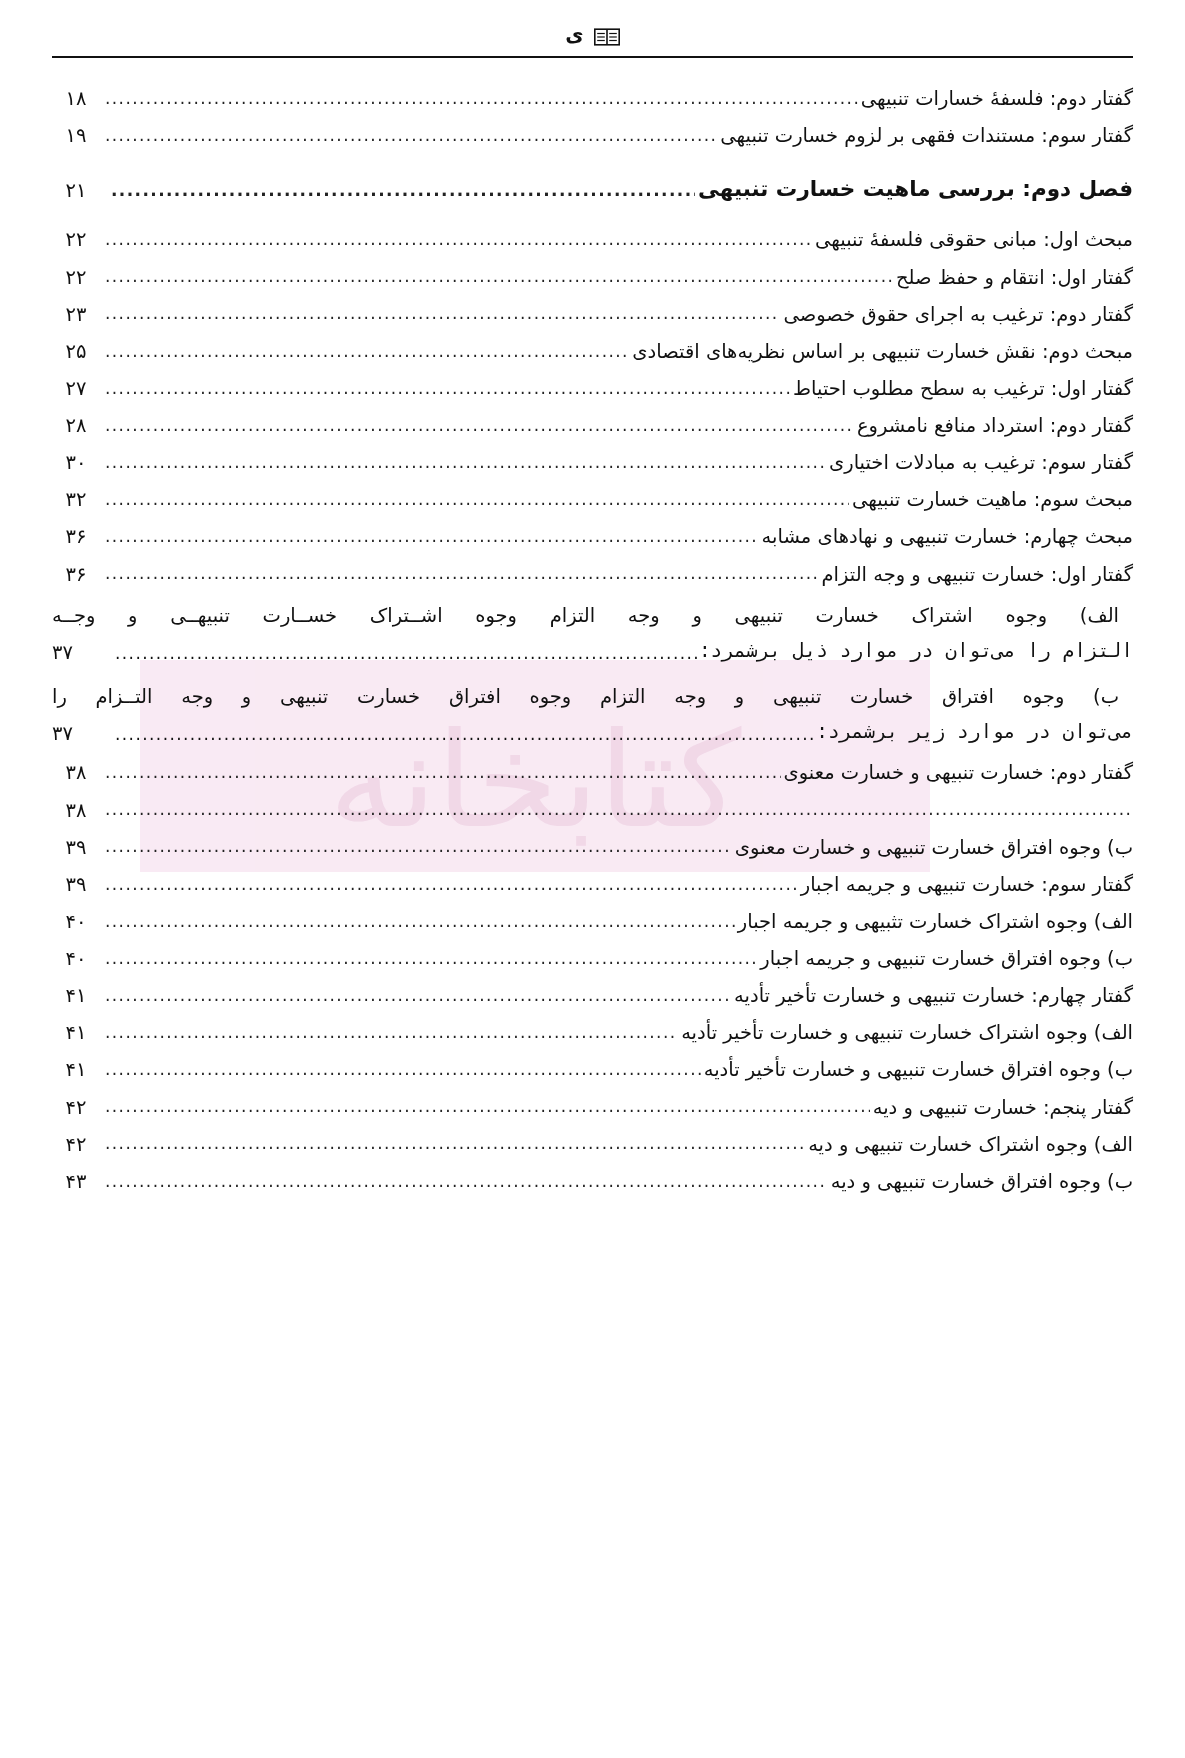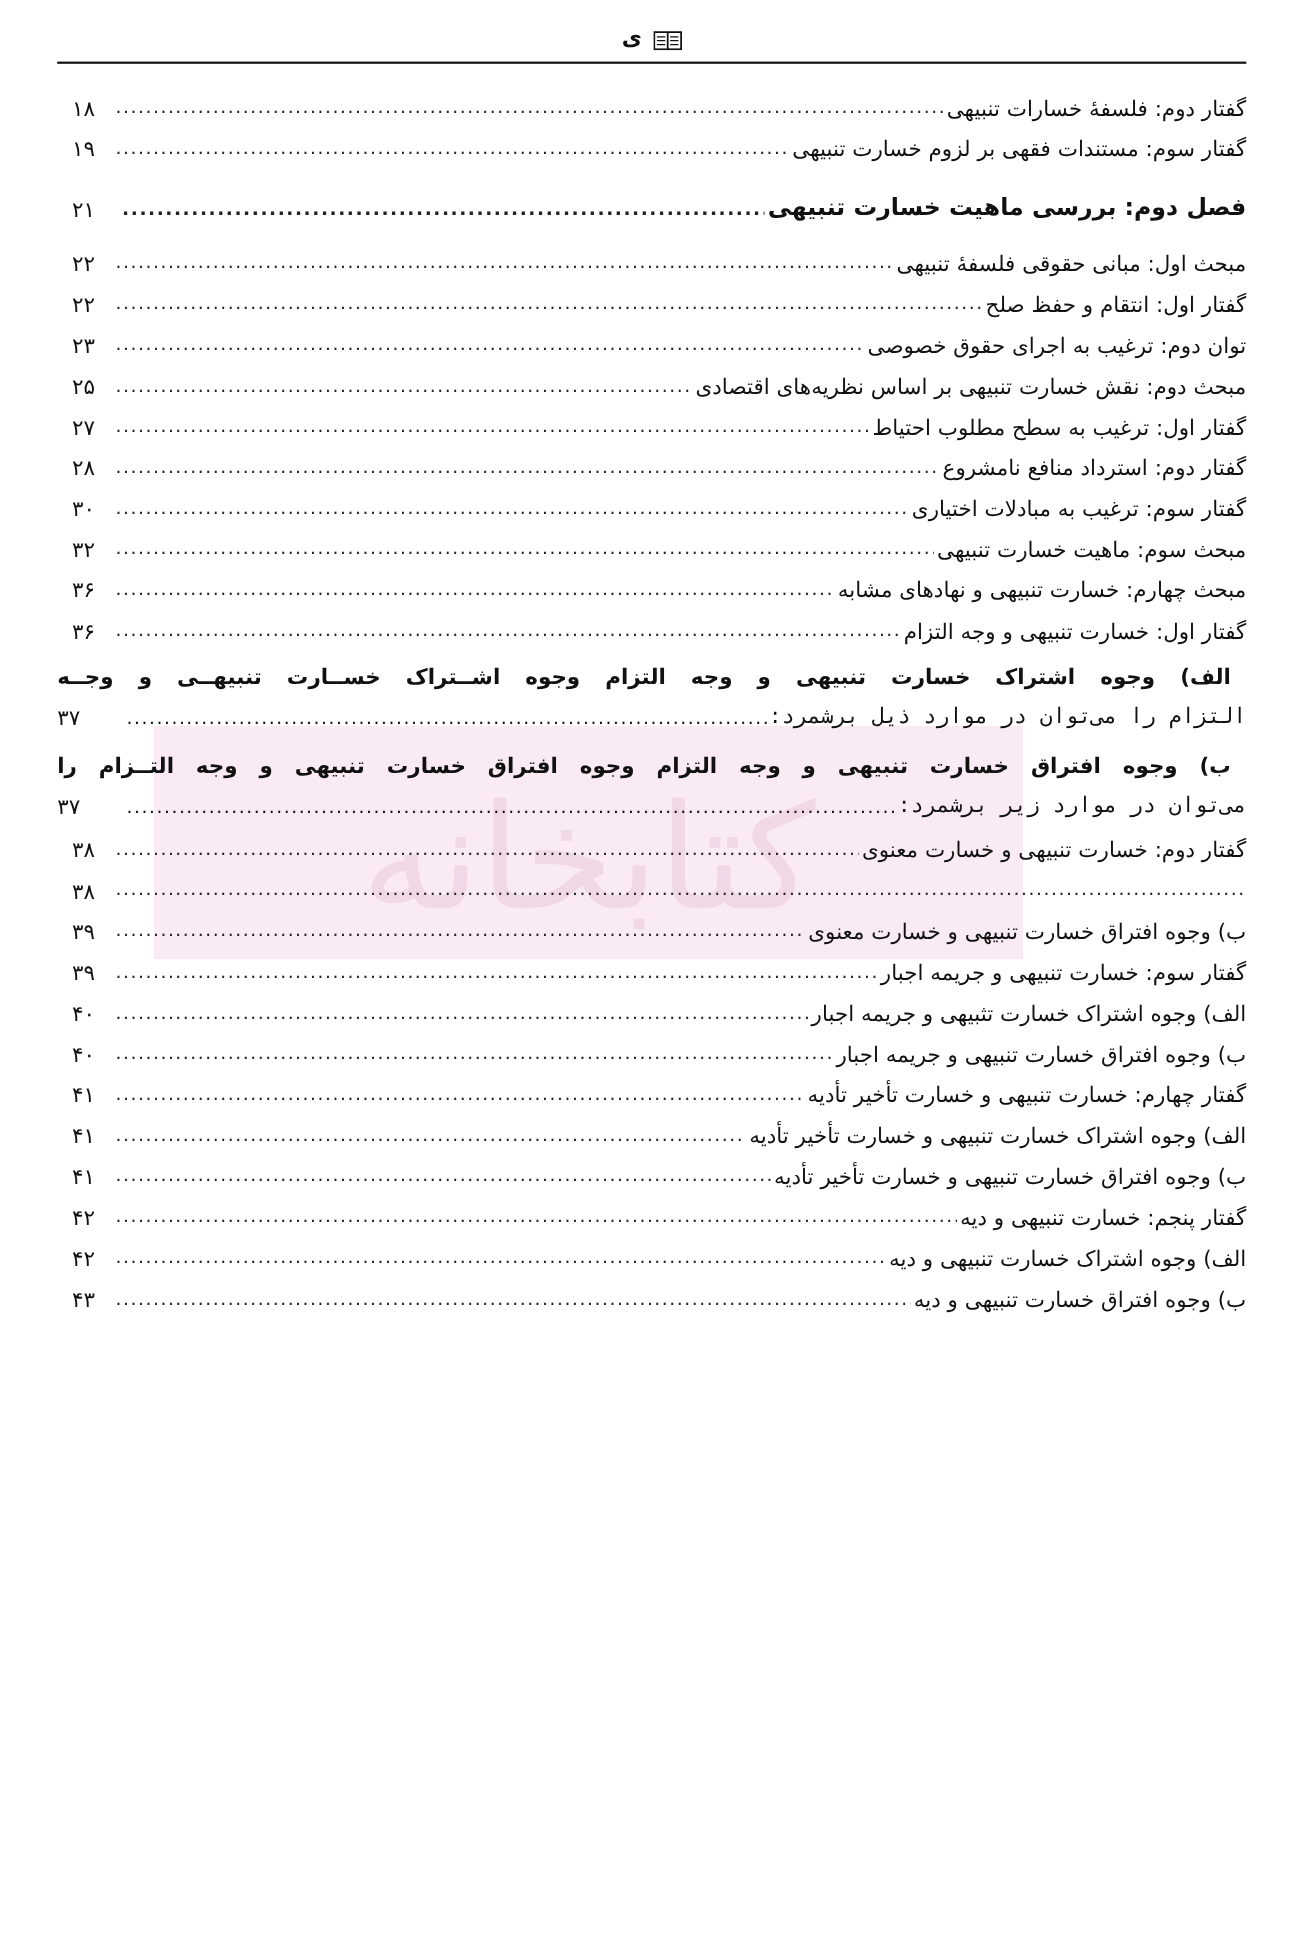--- a/index.html
+++ b/index.html
@@ -142,21 +142,20 @@
     z-index: 2;
     font-size: 19.5px;
     line-height: 1.92;
     margin-bottom: 6px;
     direction: rtl;
   }
   .toc-block .line1 {
     text-align: justify;
     text-align-last: justify;
     padding-right: 14px;
-    font-weight: bold;
   }
   .toc-block .line2 {
     display: flex;
     flex-direction: row;
     align-items: flex-end;
     width: 100%;
   }
   .toc-block .line2 .title {
     white-space: nowrap;
     flex: 0 0 auto;
@@ -225,21 +224,21 @@
         <span class="title">مبحث اول: مبانی حقوقی فلسفۀ تنبیهی</span>
         <span class="dots">..............................................................................................................................................................</span>
         <span class="page-num">۲۲</span>
       </div>
       <div class="toc-row">
         <span class="title">گفتار اول: انتقام و حفظ صلح</span>
         <span class="dots">..............................................................................................................................................................</span>
         <span class="page-num">۲۲</span>
       </div>
       <div class="toc-row">
-        <span class="title">توان دوم: ترغیب به اجرای حقوق خصوصی</span>
+        <span class="title">گفتار دوم: ترغیب به اجرای حقوق خصوصی</span>
         <span class="dots">..............................................................................................................................................................</span>
         <span class="page-num">۲۳</span>
       </div>
       <div class="toc-row">
         <span class="title">مبحث دوم: نقش خسارت تنبیهی بر اساس نظریه‌های اقتصادی</span>
         <span class="dots">..............................................................................................................................................................</span>
         <span class="page-num">۲۵</span>
       </div>
       <div class="toc-row">
         <span class="title">گفتار اول: ترغیب به سطح مطلوب احتیاط</span>

